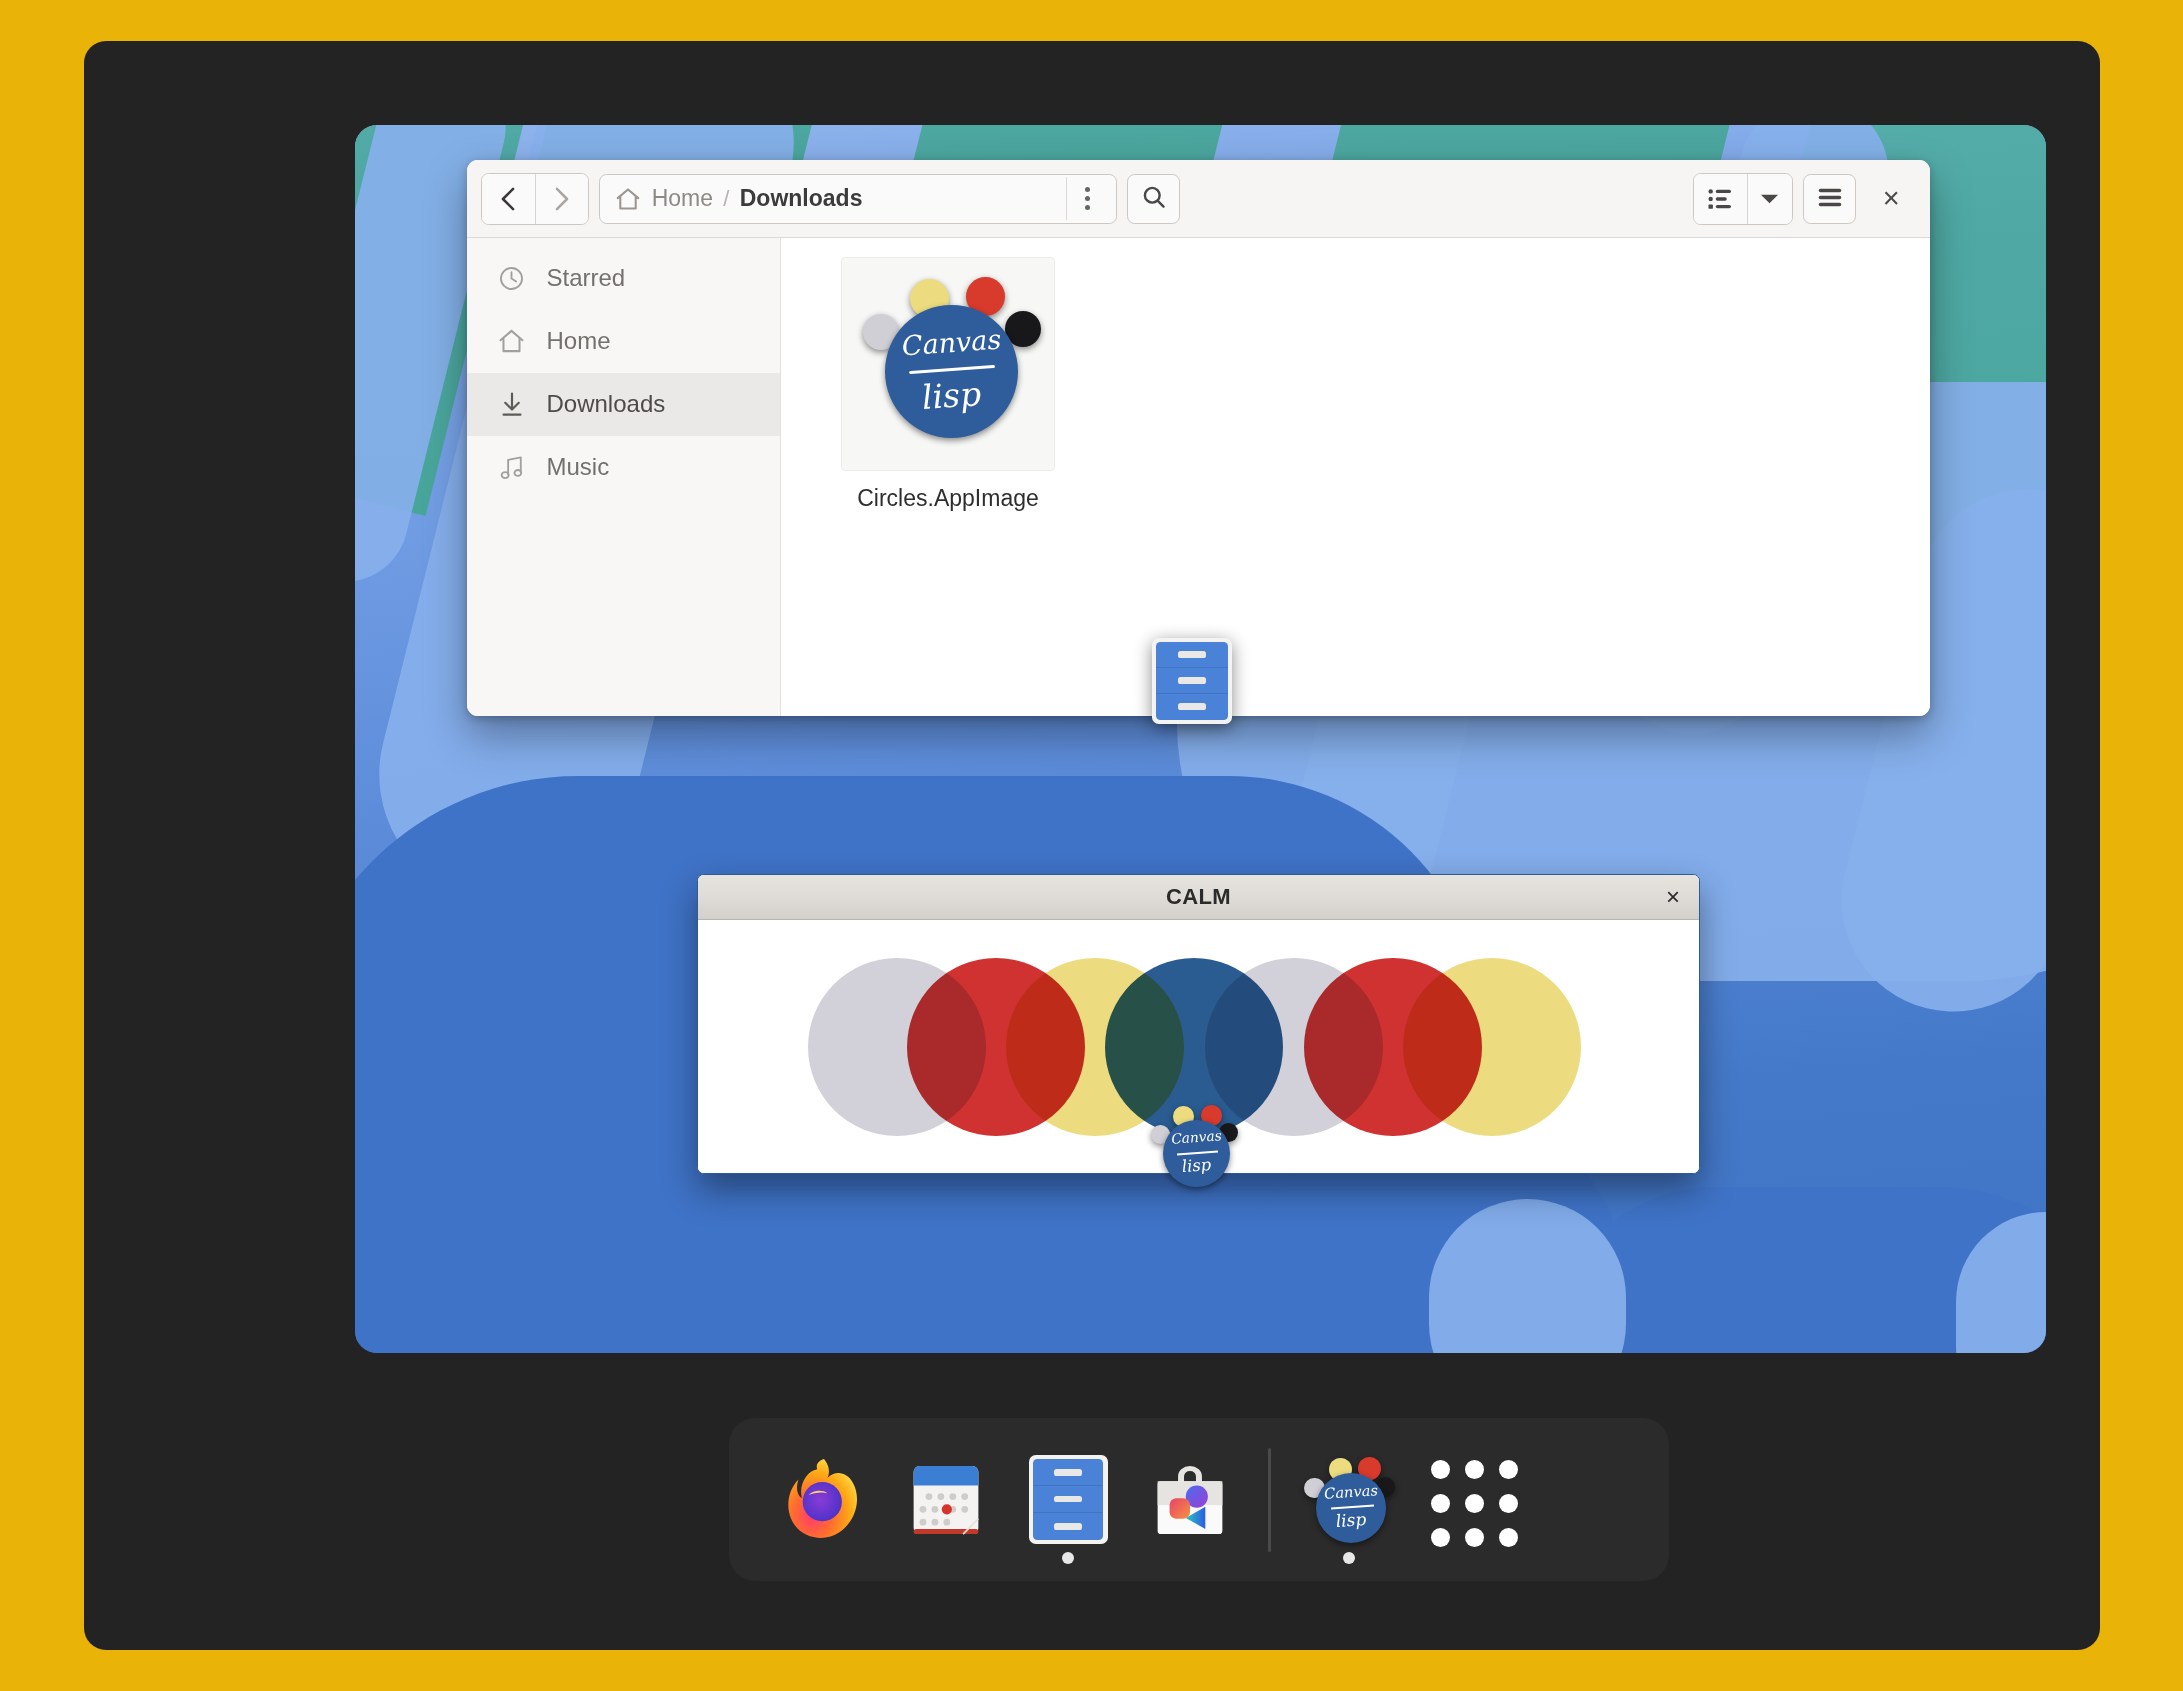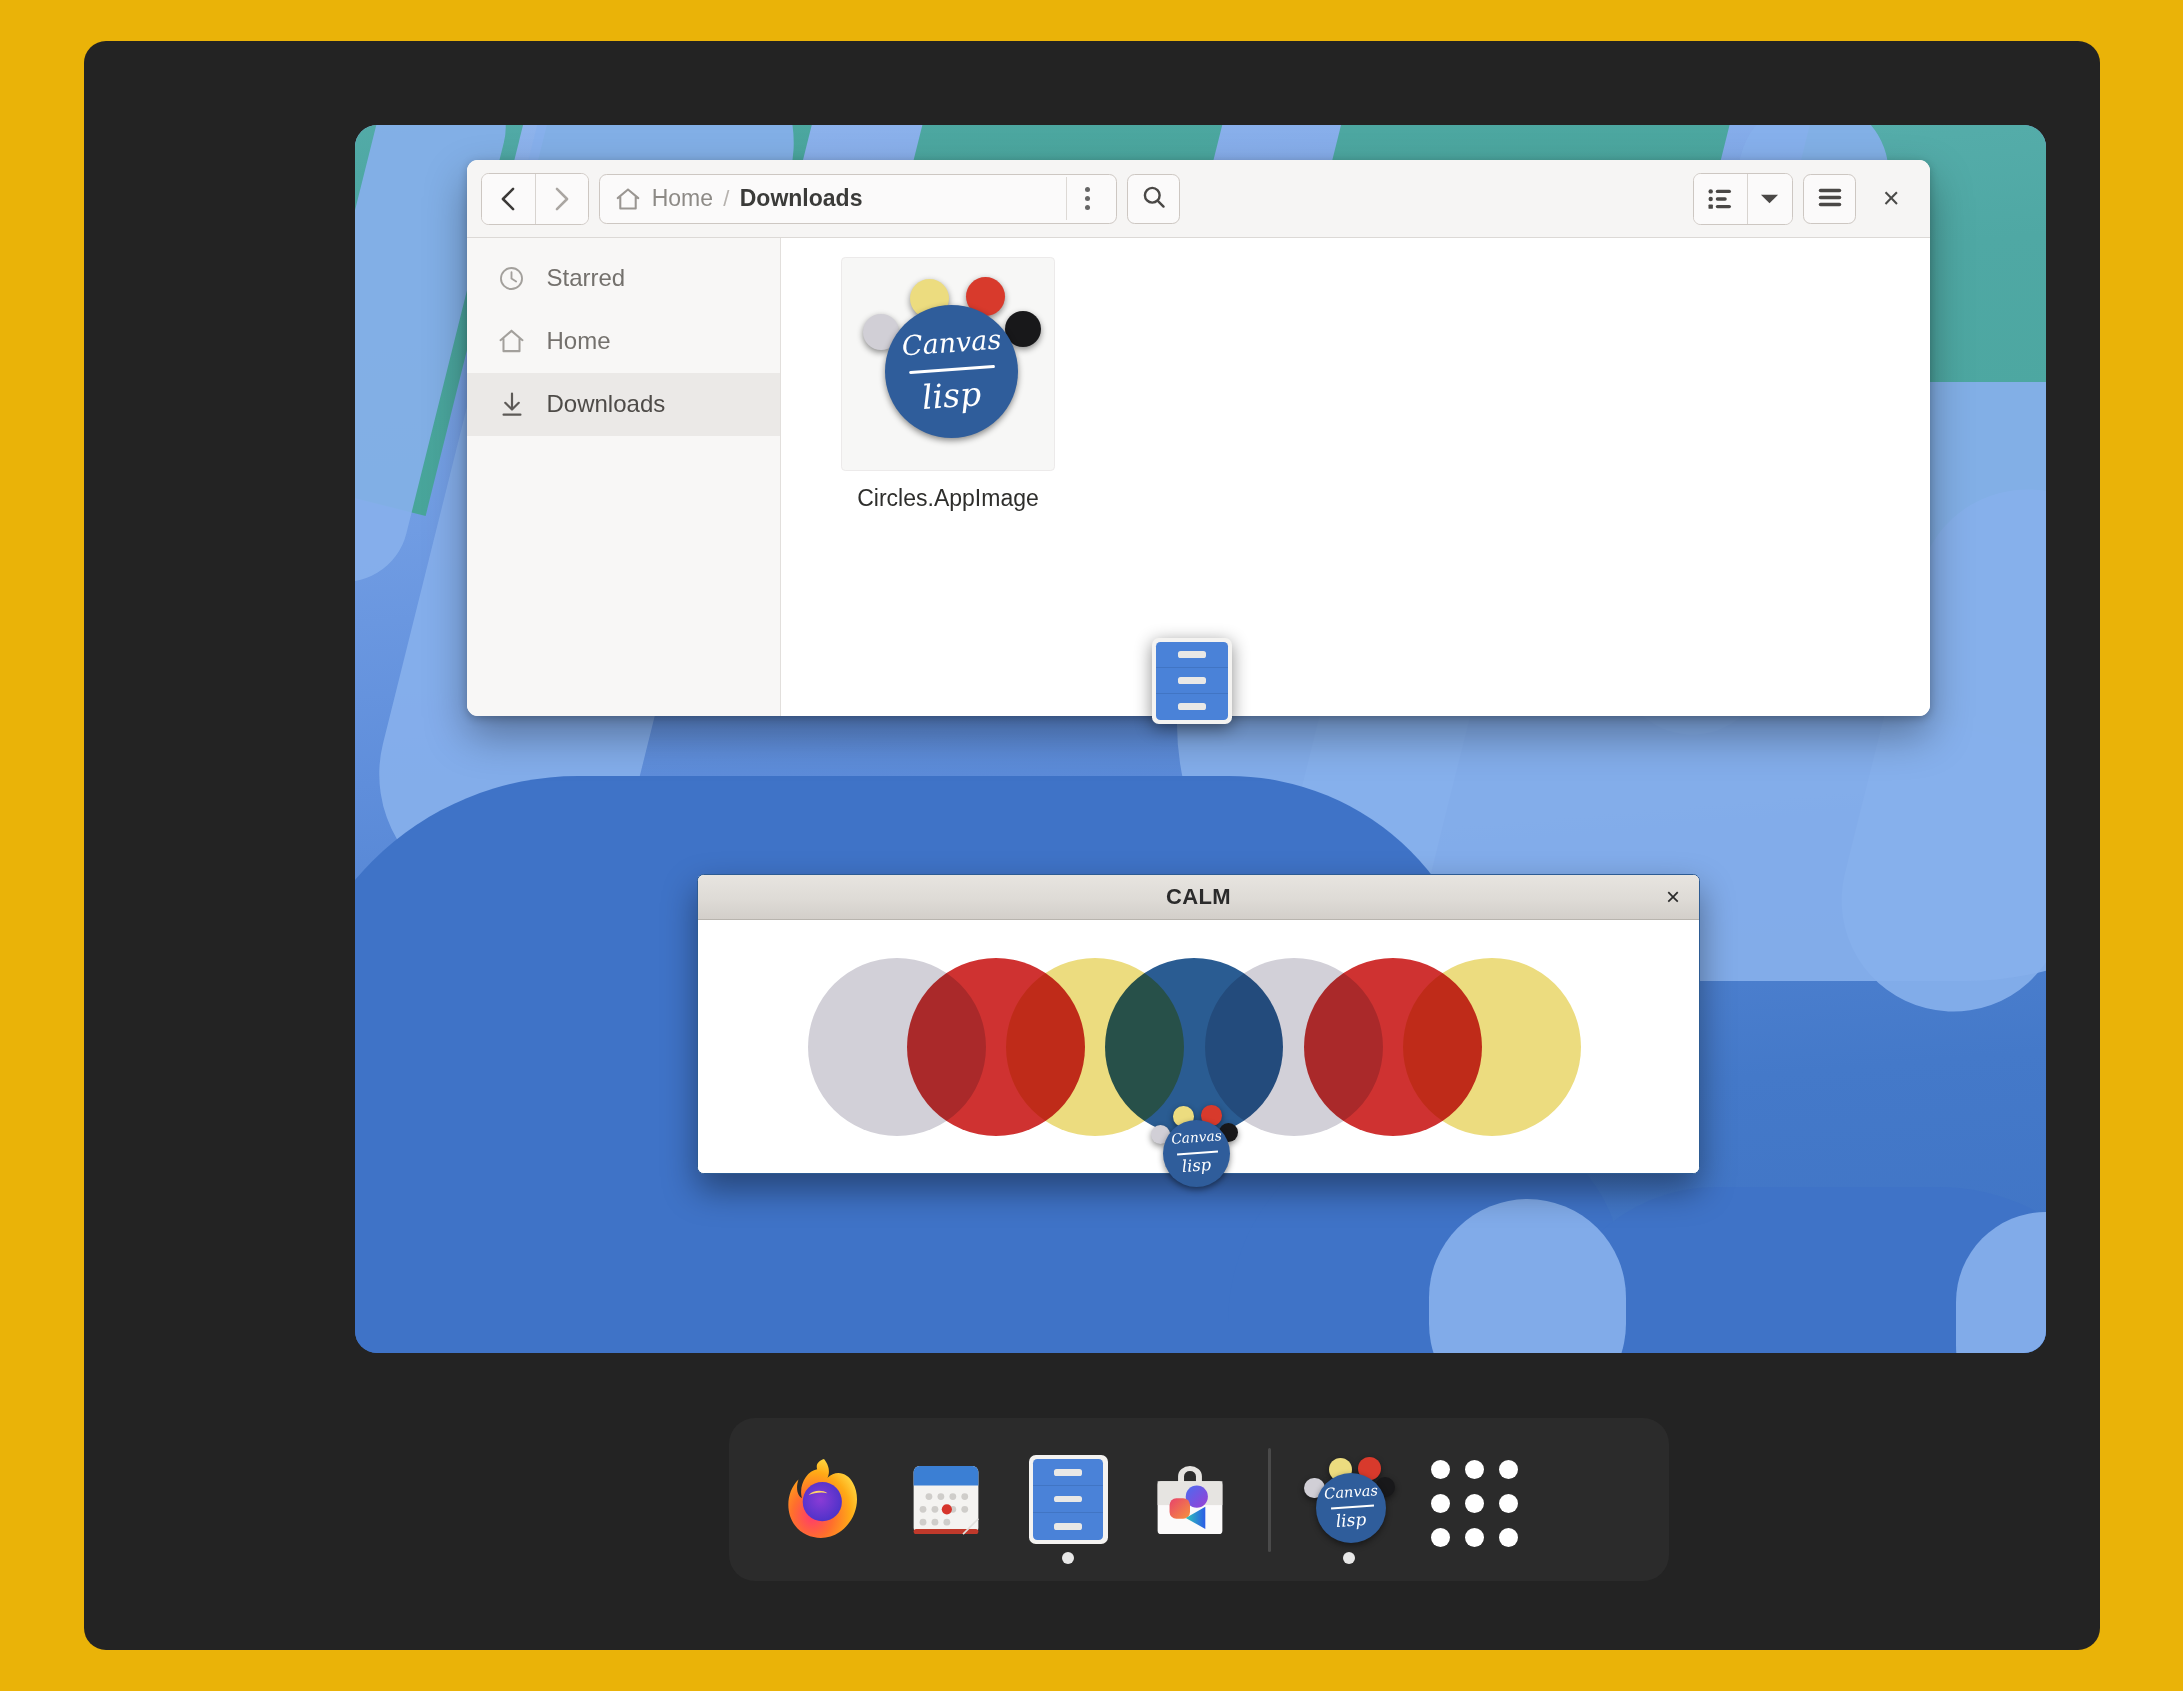--- a/index.html
+++ b/index.html
@@ -277,20 +277,30 @@
           <div class="side-item selected">
             <span class="side-icon">
               <svg width="26" height="27" viewBox="0 0 30 32">
                   <path d="M15 3 V21 M7 14 L15 22 L23 14" fill="none" stroke="#5d5a57" stroke-width="2.6" stroke-linecap="round" stroke-linejoin="round"></path>
               <line x1="5" y1="28" x2="25" y2="28" stroke="#5d5a57" stroke-width="2.6" stroke-linecap="round"></line>
                 </svg>
             </span>
             <span class="side-label">Downloads</span>
           </div>
 
+          <div class="side-item">
+            <span class="side-icon">
+              <svg width="27" height="27" viewBox="0 0 32 32">
+                <path d="M12 25 V7 L27 4 V22" fill="none" stroke="#a3a09c" stroke-width="2.2" stroke-linejoin="round"></path>
+                <ellipse cx="8.5" cy="25" rx="4.2" ry="3.6" fill="none" stroke="#a3a09c" stroke-width="2.2"></ellipse>
+                <ellipse cx="23.5" cy="22.5" rx="4" ry="3.5" fill="none" stroke="#a3a09c" stroke-width="2.2"></ellipse>
+              </svg>
+            </span>
+            <span class="side-label">Music</span>
+          </div>
 
         </div>
 
         <div id="file-area">
           <div id="file-item">
             <div id="file-thumb">
               <div class="cl" style="position:absolute; inset:0;">
                 <div class="smc" style="left:20.5px;  top:56px; width:36px; height:36px; background:#d1cfd6;"></div>
                 <div class="smc" style="left:68px;  top:21.4px; width:39px; height:39px; background:#ecdc7f;"></div>
                 <div class="smc" style="left:124px; top:19px; width:39px; height:39px; background:#d83a2c;"></div>

